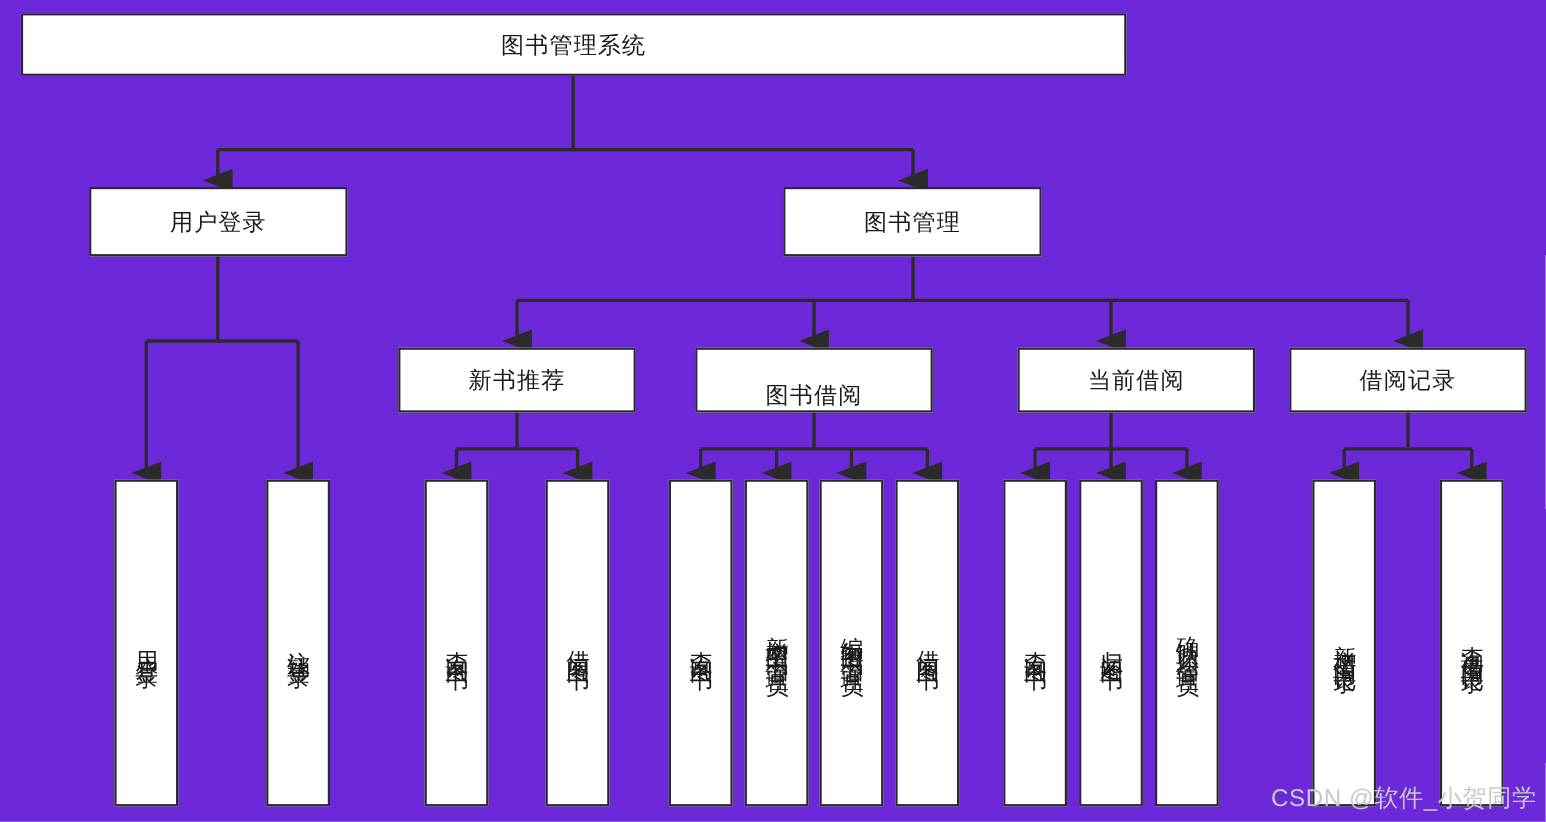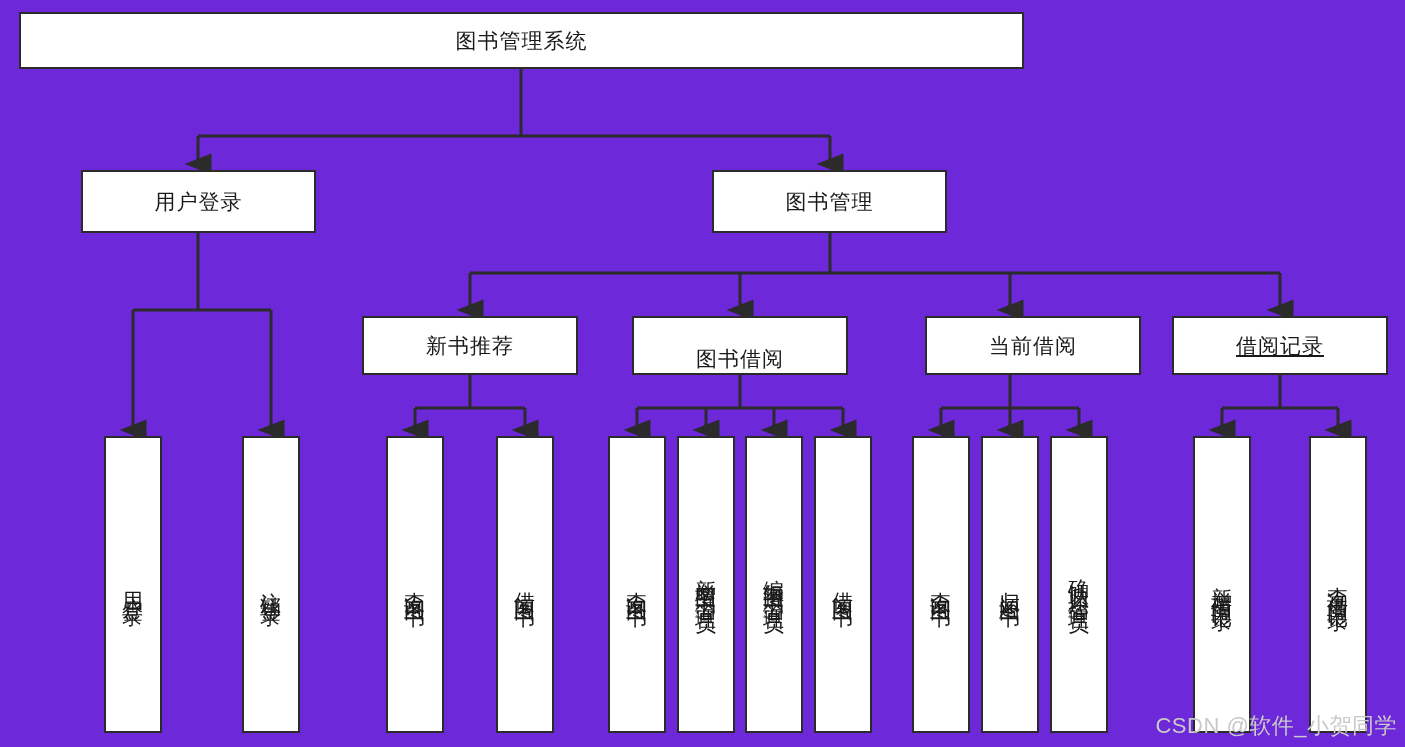--- a/index.html
+++ b/index.html
@@ -133,21 +133,21 @@
 
   <div class="node horizontal" style="left:362px; top:316px; width:216px; height:59px;">
     <span>新书推荐</span>
   </div>
   <div class="node horizontal" style="left:632px; top:316px; width:216px; height:59px;align-items:flex-end;">
     <span>图书借阅</span>
   </div>
   <div class="node horizontal" style="left:902px; top:316px; width:216px; height:59px;margin-left:23px;">
     <span>当前借阅</span>
   </div>
-  <div class="node horizontal" style="left:1172px; top:316px; width:216px; height:59px;text-decoration:underline;">
+  <div class="node horizontal" style="left:1172px; top:316px; width:216px; height:59px;">
     <span>借阅记录</span>
   </div>
 
   <div class="node vertical leaf" style="left:104px; top:436px; width:58px; height:297px;">
     <span class="vlabel">用户登录</span>
   </div>
   <div class="node vertical leaf" style="left:242px; top:436px; width:58px; height:297px;">
     <span class="vlabel">注销登录</span>
   </div>
 

